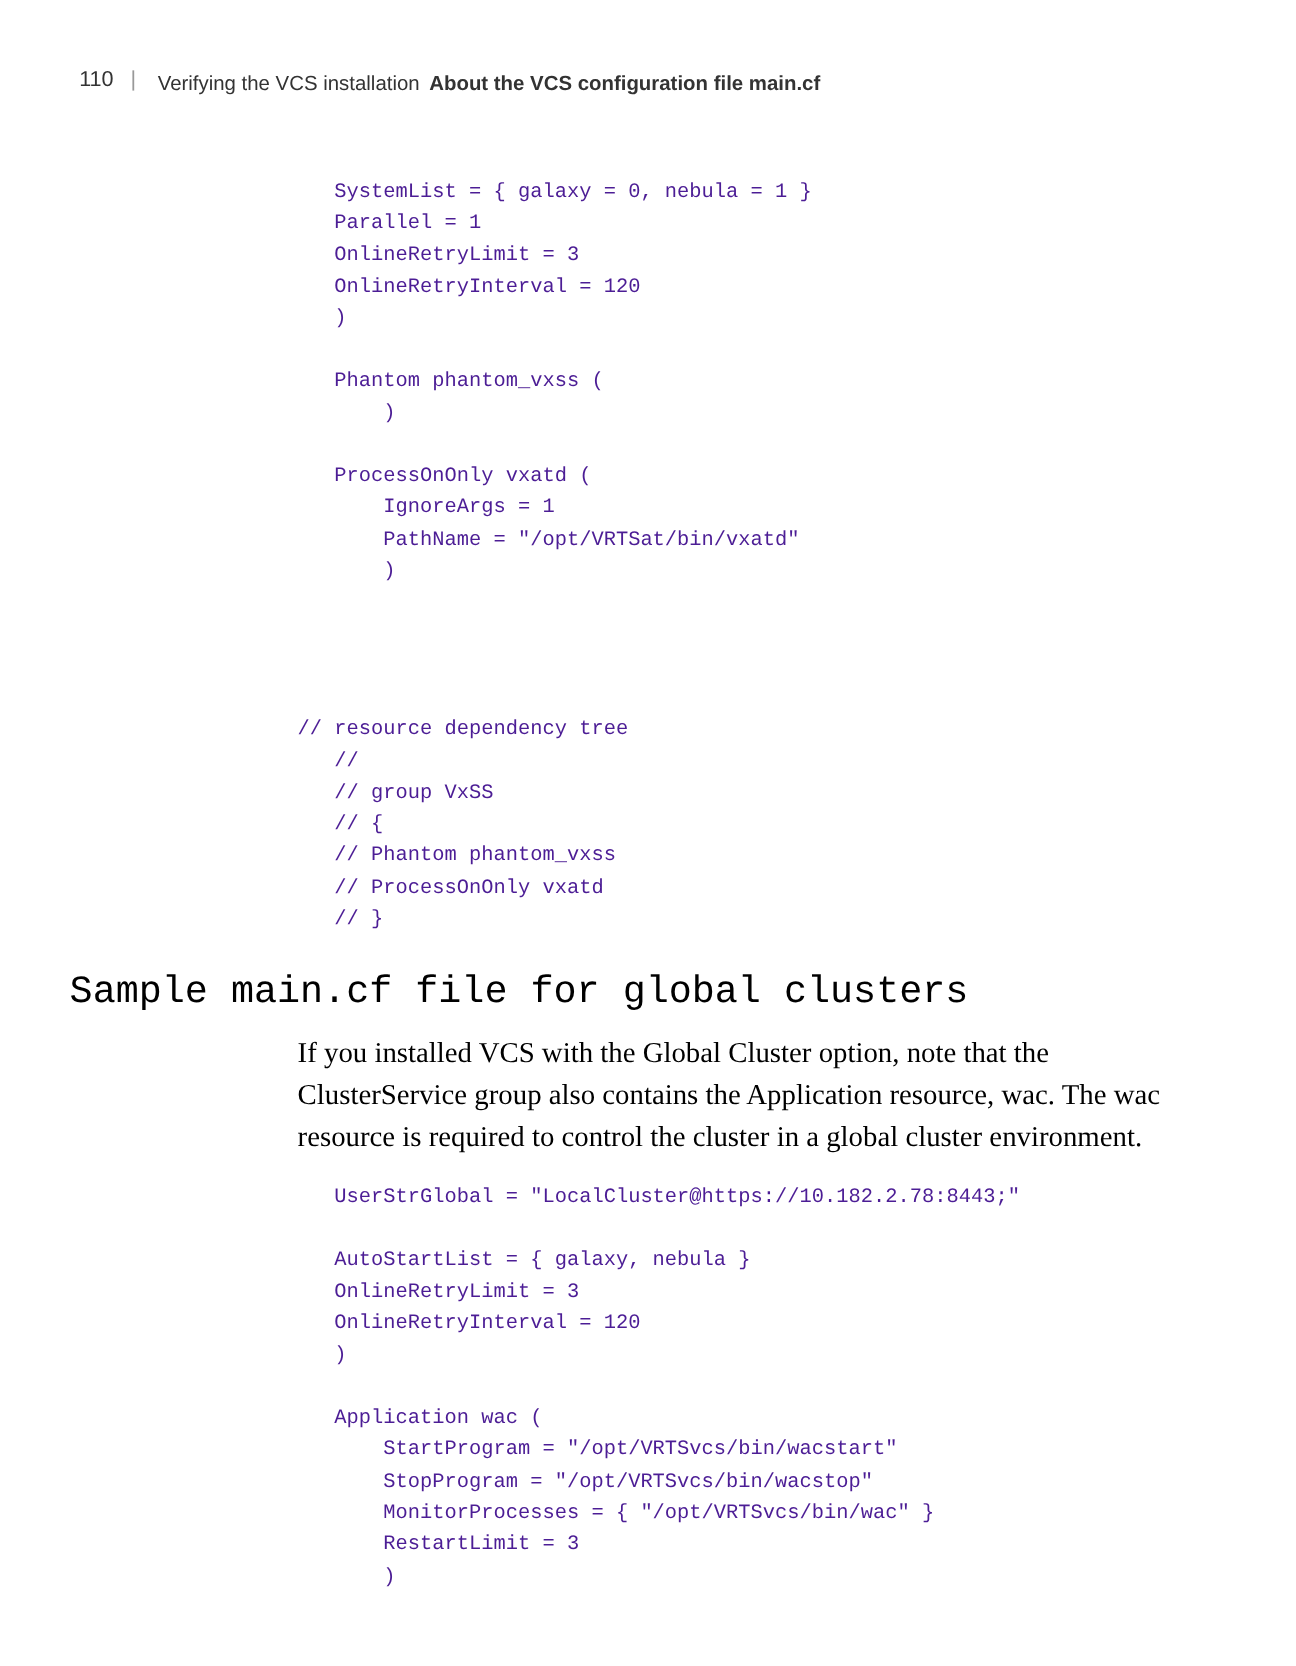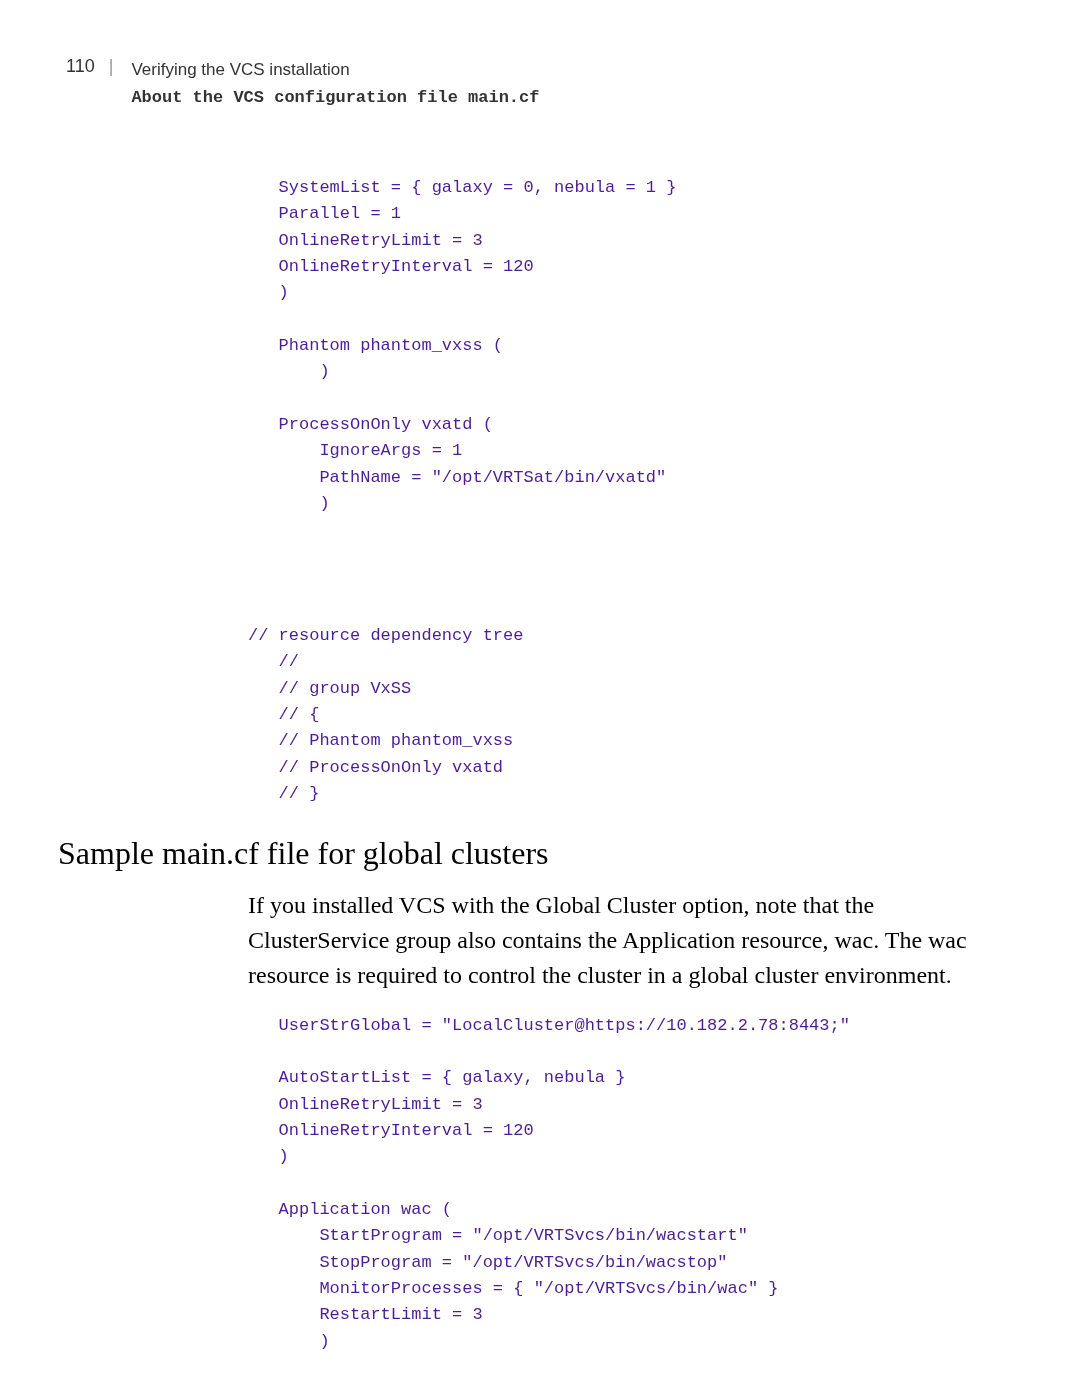--- a/index.html
+++ b/index.html
@@ -24,44 +24,44 @@
   }
   .divider {
     font-family: -apple-system, BlinkMacSystemFont, 'Segoe UI', Arial, sans-serif;
     font-size: 18px;
     color: #999;
     margin-right: 10px;
     margin-left: 4px;
   }
   .header-text {
     display: flex;
-    flex-direction: column;
+    flex-direction: row;
   }
   .header-line1 {
     font-family: -apple-system, BlinkMacSystemFont, 'Segoe UI', Arial, sans-serif;
     font-size: 17px;
     color: #333;
     font-weight: 400;
   }
   .header-line2 {
-    font-family: Liberation Mono, monospace;
+    font-family: Liberation Sans, sans-serif;
     font-size: 17px;
     color: #333;
     font-weight: 600;
   }
   .code-block {
     font-family: 'Courier New', Courier, monospace;
     font-size: 17px;
     color: #4c1d95;
     line-height: 1.55;
     white-space: pre;
     margin-left: 190px;
   }
   .section-heading {
-    font-family: Liberation Serif, serif;
+    font-family: Liberation Mono, monospace;
     font-size: 32px;
     font-weight: 400;
     color: #000;
     margin-top: 28px;
     margin-bottom: 16px;
     margin-left: 0;
   }
   .body-text {
     font-family: Georgia, 'Times New Roman', serif;
     font-size: 24px;

